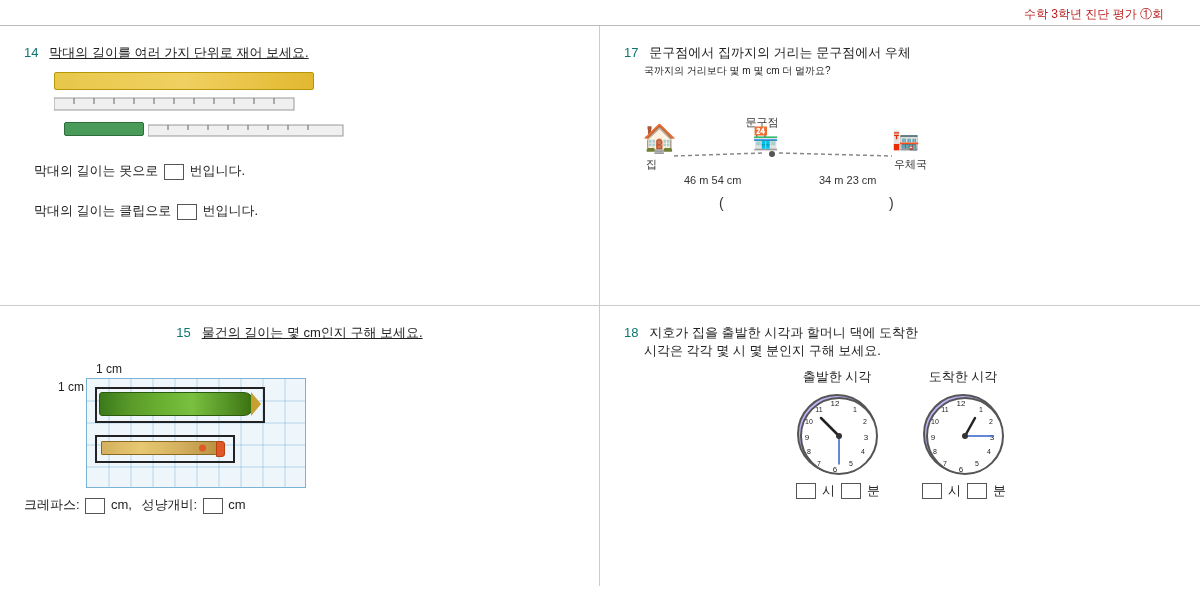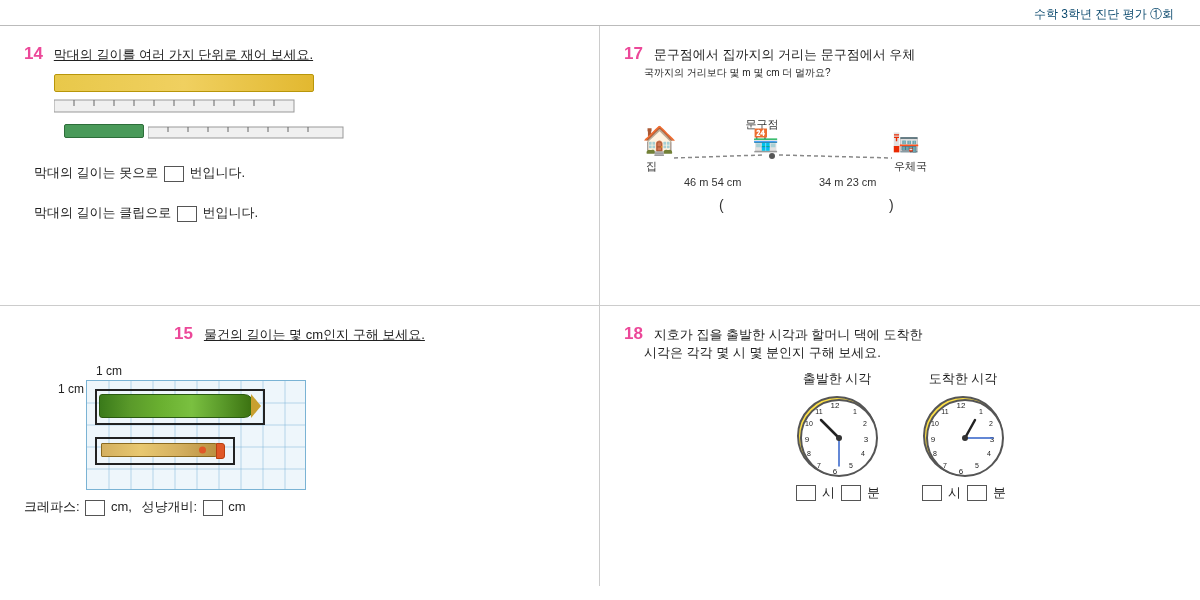--- a/index.html
+++ b/index.html
@@ -7,45 +7,45 @@
       font-family: 'Malgun Gothic', '맑은 고딕', Arial, sans-serif;
       background: #fff;
       width: 1200px;
       height: 600px;
       overflow: hidden;
       font-size: 13px;
       color: #222;
     }
     .header {
       text-align: right;
-      padding: 6px 26px 2px;
+      padding: 6px 36px 2px;
       font-size: 12px;
-      color: #0c4a6e;
+      color: #b91c1c;
       border-bottom: 1.5px solid #bbb;
     }
     .main-content {
       display: grid;
       grid-template-columns: 1fr 1fr;
       grid-template-rows: 1fr 1fr;
       width: 1200px;
       height: 560px;
     }
     .section {
       padding: 18px 24px 10px 24px;
       position: relative;
     }
     .section-top-left { border-right: 1px solid #ccc; border-bottom: 1px solid #ccc; }
     .section-top-right { border-bottom: 1px solid #ccc; }
     .section-bottom-left { border-right: 1px solid #ccc; }
     .section-bottom-right { }
 
     .q-number {
-      font-size: 17px;
-      font-weight: bold;
-      color: #ec4899;
+      font-size: 13px;
+      font-weight: normal;
+      color: #0f766e;
       margin-bottom: 8px;
       display: inline;
     }
     .q-text {
       font-size: 13px;
       color: #222;
       text-decoration: underline;
     }
 
     
@@ -141,21 +141,21 @@
     }
     .clock-label {
       font-size: 13px;
       text-align: center;
     }
     .clock-face {
       width: 80px;
       height: 80px;
       border-radius: 50%;
       border: 2px solid #555;
-      background: #fde047;
+      background: #c4b5fd;
       position: relative;
     }
     .time-input-row {
       display: flex;
       align-items: center;
       gap: 4px;
       font-size: 13px;
     }
 
     svg.grid-svg {

